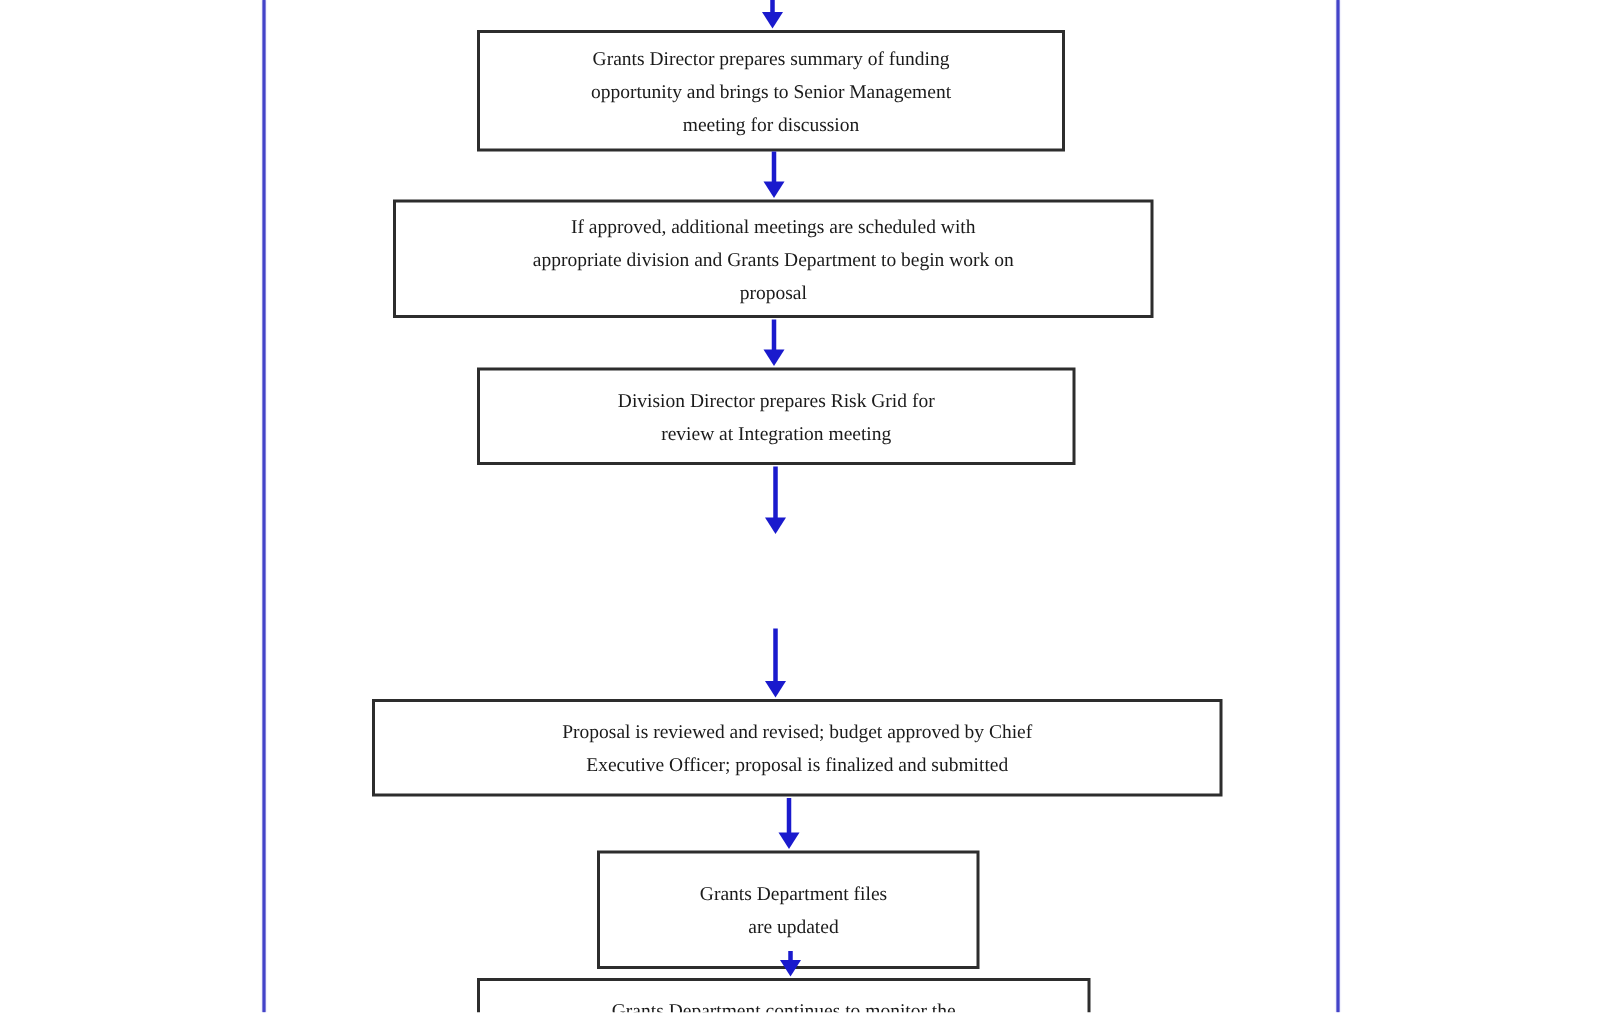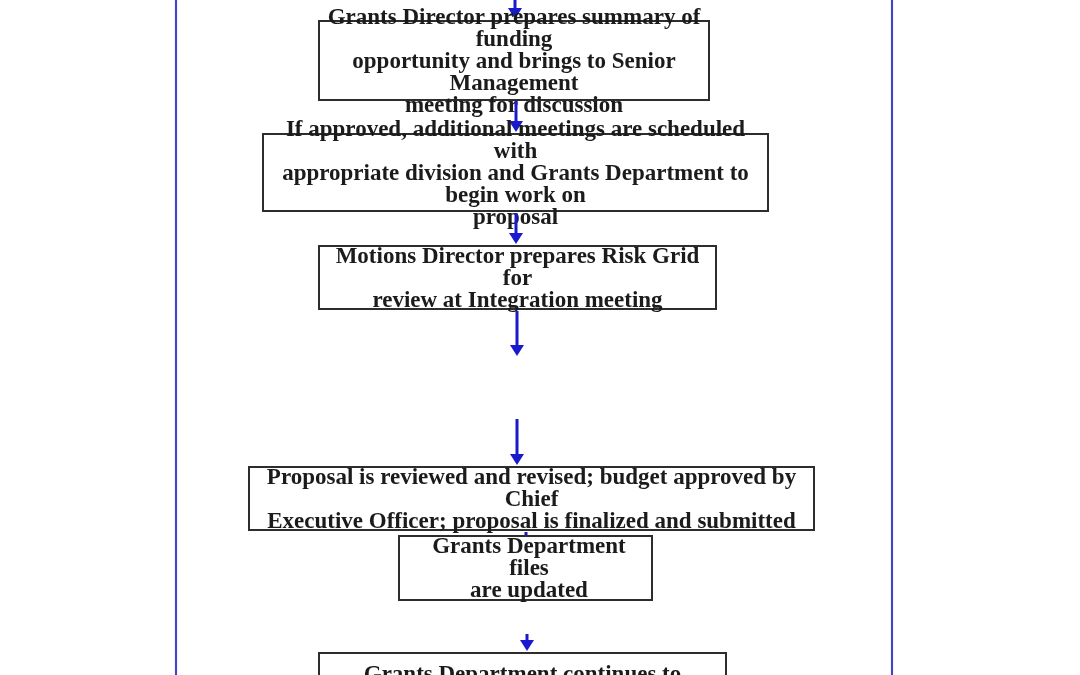--- a/index.html
+++ b/index.html
@@ -29,24 +29,23 @@
 
   .fbox {
     position: absolute;
     box-sizing: border-box;
     background: var(--box-bg, #ffffff);
     border: 2px solid var(--box-border, #2d2d2d);
     display: flex;
     align-items: center;
     justify-content: center;
     text-align: center;
-    font-size: 23px;
+    font-size: 13px;
     line-height: 22px;
     padding: 2px 6px;
-    font-weight: bold;
   }
   .fbox .txt {
     white-space: pre-line;
     display: block;
     width: 100%;
   }
   .fbox.clipped {
     align-items: flex-start;
     padding-top: 9px;
   }
@@ -104,21 +103,21 @@
 appropriate division and Grants Department to begin work on
 proposal</span>
   </div>
 
   <div class="arrow" style="left:509px; top:213px; height:31px;">
     <i class="shaft"></i>
       <i class="head"></i>
   </div>
 
   <div class="fbox" style="left:318px; top:245px; width:399px; height:65px;">
-    <span class="txt">Motions Director prepares Risk Grid for
+    <span class="txt">Division Director prepares Risk Grid for
 review at Integration meeting</span>
   </div>
 
   <div class="arrow" style="left:510px; top:311px; height:45px;">
     <i class="shaft"></i>
       <i class="head"></i>
   </div>
 
 
   <div class="arrow" style="left:510px; top:419px; height:46px;">
@@ -129,21 +128,21 @@
   <div class="fbox" style="left:248px; top:466px; width:567px; height:65px;">
     <span class="txt">Proposal is reviewed and revised; budget approved by Chief
 Executive Officer; proposal is finalized and submitted</span>
   </div>
 
   <div class="arrow" style="left:519px; top:532px; height:34px;">
     <i class="shaft"></i>
       <i class="head"></i>
   </div>
 
-  <div class="fbox" style="left:398px; top:535px; width:255px; height:66px;padding-left:13px;">
+  <div class="fbox" style="left:398px; top:567px; width:255px; height:79px;padding-left:13px;">
     <span class="txt">Grants Department files
 are updated</span>
   </div>
 
   <div class="arrow" style="left:520px; top:634px; height:17px;">
     <i class="shaft"></i>
       <i class="head"></i>
   </div>
 
   <div class="fbox clipped" style="left:318px; top:652px; width:409px; height:70px;">

